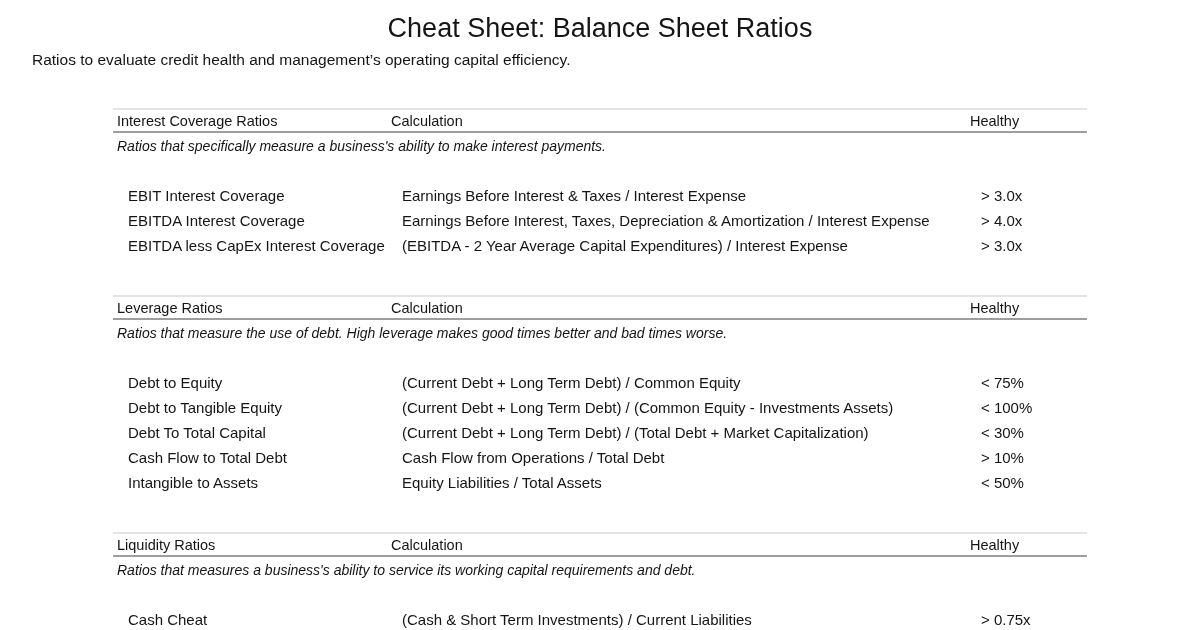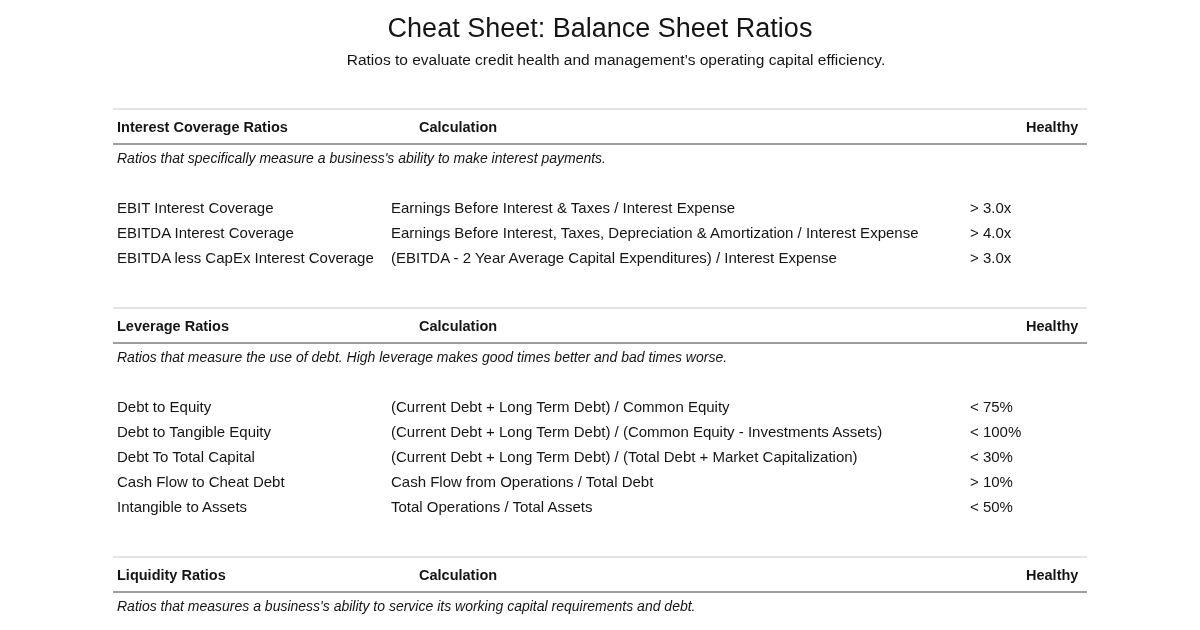--- a/index.html
+++ b/index.html
@@ -14,21 +14,20 @@
 
   .doc-title {
     margin-top: 13px;
     text-align: center;
     font-size: 27px;
     font-weight: 400;
     color: #151515;
   }
   .doc-subtitle {
     margin-top: 7px;
-    text-align: center;
     font-size: 15.5px;
     font-weight: 400;
     color: #151515;
     margin-left: 32px;
   }
 
   .table-wrap {
     position: absolute;
     left: 113px;
     top: 95px;
@@ -38,42 +37,42 @@
   .section + .section { margin-top: 37px; }
 
   .grid-row {
     display: grid;
     grid-template-columns: 274px 579px 1fr;
     align-items: center;
     padding-left: 4px;
   }
 
   .section-header {
-    height: 37px;
+    height: 25px;
     border-top: 2px solid #e4e4e4;
     border-bottom: 2px solid #9e9e9e;
-    font-weight: 700;
+    font-weight: 400;
     font-size: 14.5px;
-    gap: 28px;
   }
 
   .section-desc {
     height: 25px;
     display: flex;
     align-items: center;
     padding-left: 4px;
     font-style: italic;
     font-size: 14px;
   }
 
   .row-spacer { height: 25px; }
 
   .data-row {
     height: 25px;
     font-size: 15px;
+    margin-left: 11px;
   }
   .col { white-space: nowrap; overflow: hidden; }
 </style>
 </head>
 <body>
 
 <div class="page">
   <h1 class="doc-title">Cheat Sheet: Balance Sheet Ratios</h1>
   <div class="doc-subtitle">Ratios to evaluate credit health and management’s operating capital efficiency.</div>
 
@@ -128,44 +127,45 @@
     <div class="col">&lt; 100%</div>
   </div>
 
   <div class="grid-row data-row">
     <div class="col">Debt To Total Capital</div>
     <div class="col">(Current Debt + Long Term Debt) / (Total Debt + Market Capitalization)</div>
     <div class="col">&lt; 30%</div>
   </div>
 
   <div class="grid-row data-row">
-    <div class="col">Cash Flow to Cheat Debt</div>
+    <div class="col">Cash Flow to Total Debt</div>
     <div class="col">Cash Flow from Operations / Total Debt</div>
     <div class="col">&gt; 10%</div>
   </div>
 
   <div class="grid-row data-row">
     <div class="col">Intangible to Assets</div>
-    <div class="col">Total Operations / Total Assets</div>
+    <div class="col">Equity Liabilities / Total Assets</div>
     <div class="col">&lt; 50%</div>
   </div>
 </div>
   </section>
 
   <section class="section">
     <div class="grid-row section-header">
       <div class="col">Liquidity Ratios</div>
       <div class="col">Calculation</div>
       <div class="col">Healthy</div>
     </div>
     <div class="section-desc">Ratios that measures a business's ability to service its working capital requirements and debt.</div>
     <div class="row-spacer"></div>
     <div class="rows">
   <div class="grid-row data-row">
     <div class="col">Cash Cheat</div>
+    <div class="col">(Cash &amp; Short Term Investments) / Current Liabilities</div>
     <div class="col">&gt; 0.75x</div>
   </div>
 
   <div class="grid-row data-row">
     
     
     
   </div>
 </div>
   </section>

